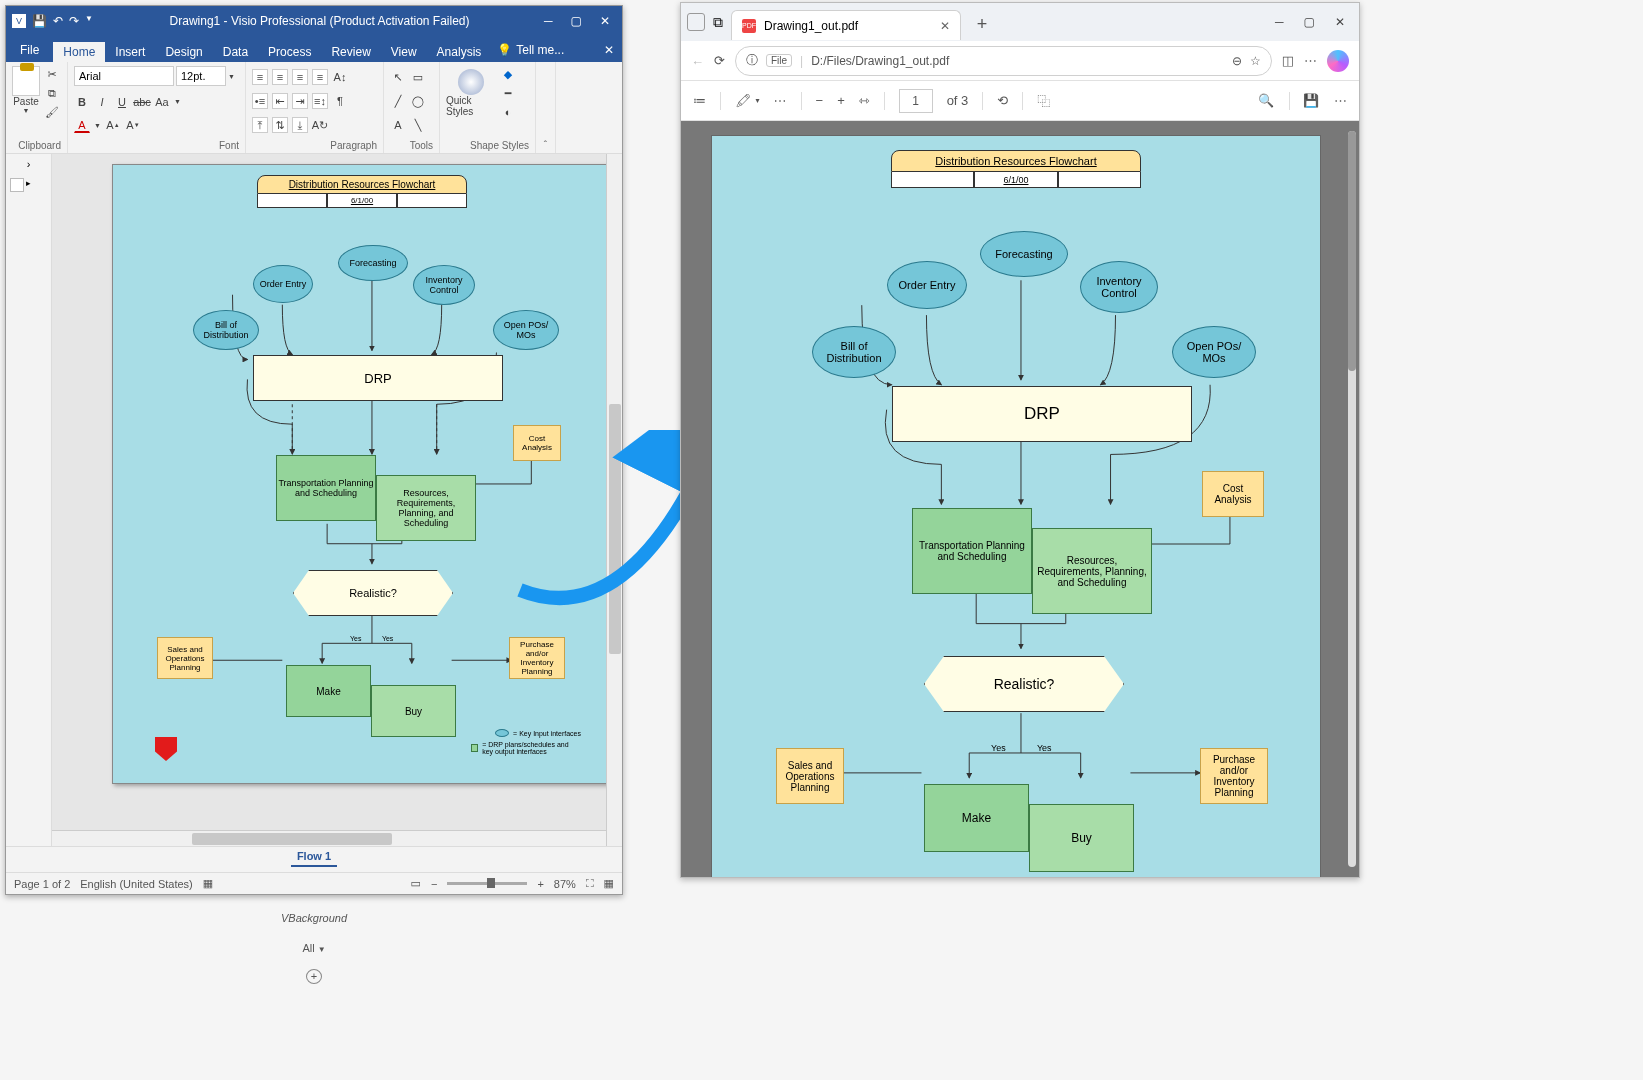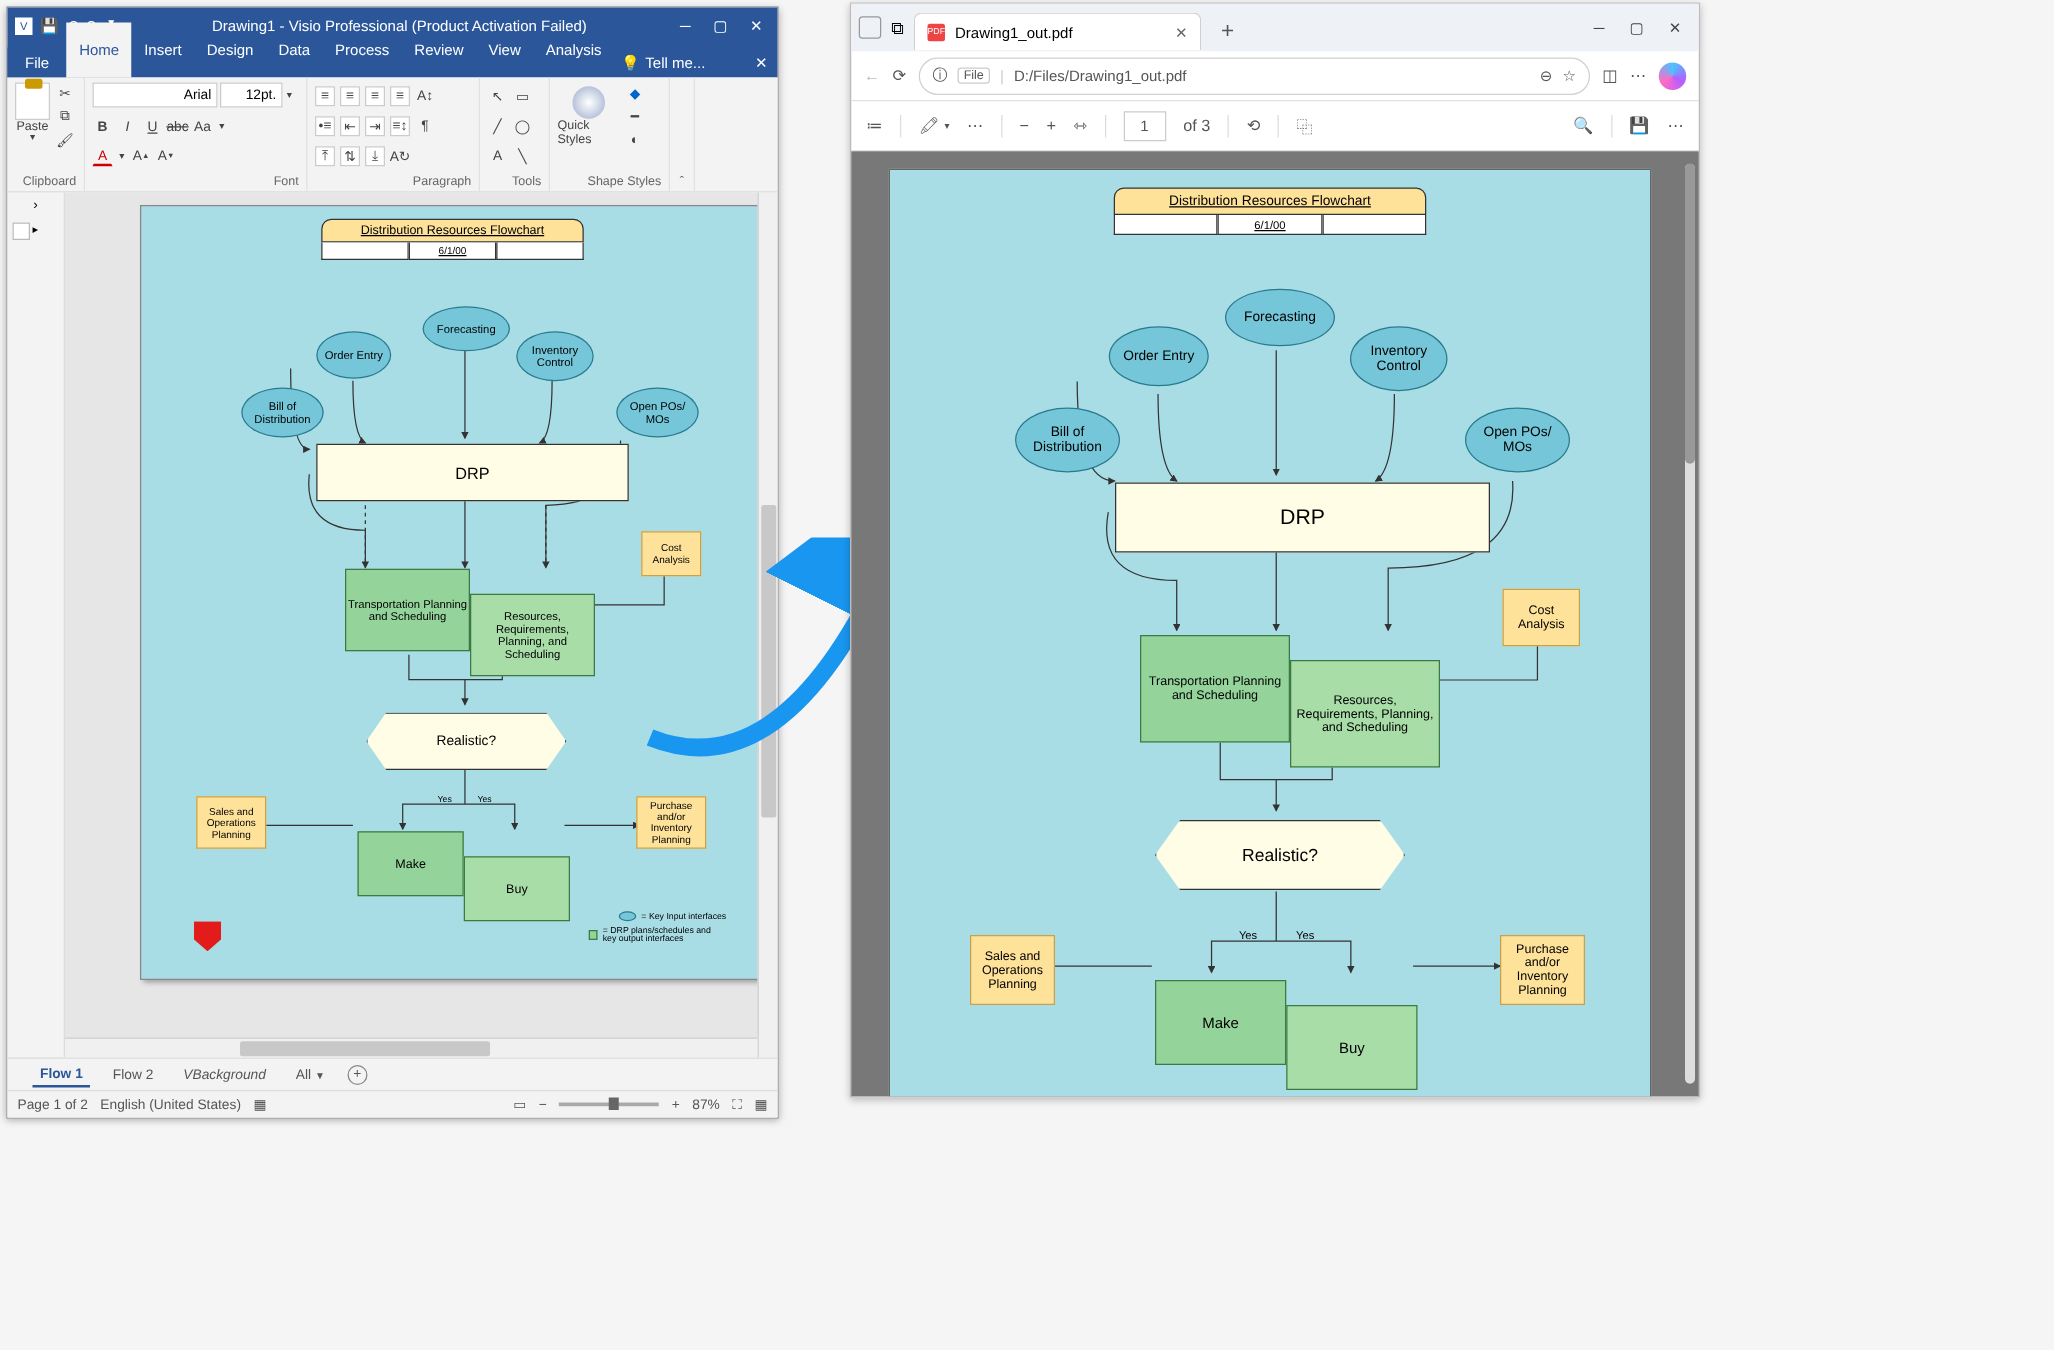--- a/index.html
+++ b/index.html
@@ -5,34 +5,34 @@
 * { box-sizing: border-box; margin: 0; padding: 0; font-family: "Segoe UI", Arial, sans-serif; }
 body { background: #f5f5f5; width: 1643px; height: 1080px; display: flex; gap: 60px; padding: 5px; position: relative; }
 
 
 .visio-window { width: 618px; height: 890px; border: 1px solid #999; background: #fff; box-shadow: 0 2px 6px rgba(0,0,0,.3); display: flex; flex-direction: column; }
 .visio-titlebar { background: #2b579a; color: #fff; height: 30px; display: flex; align-items: center; padding: 0 6px; font-size: 12px; }
 .visio-titlebar .icon-block { display: flex; gap: 6px; margin-right: 8px; }
 .visio-titlebar .title { flex: 1; text-align: center; font-size: 12px; }
 .visio-titlebar .win-ctrl { display: flex; gap: 18px; padding: 0 6px; }
 .visio-ribbon-tabs { background: #2b579a; color: #fff; height: 26px; display: flex; font-size: 12px; align-items: flex-end; }
-.visio-ribbon-tabs .tab { padding: 15px 10px; cursor: pointer; }
+.visio-ribbon-tabs .tab { padding: 3px 10px; cursor: pointer; }
 .visio-ribbon-tabs .tab.file { background: #2b579a; padding: 5px 14px; }
 .visio-ribbon-tabs .tab.active { background: #f3f3f3; color: #2b579a; }
 .visio-ribbon-tabs .tellme { flex: 1; padding: 5px 6px; display: flex; align-items: center; gap: 4px; }
 .visio-ribbon-tabs .close-rib { padding: 5px 8px; }
 .ribbon { background: #f3f3f3; border-bottom: 1px solid #dcdcdc; height: 92px; display: flex; font-size: 11px; color: #444; }
 .ribbon .group { border-right: 1px solid #e1e1e1; padding: 4px 6px 2px 6px; display: flex; flex-direction: column; justify-content: space-between; }
 .ribbon .group-label { text-align: right; font-size: 10px; color: #666; padding-top: 2px; position: relative; }
 .paste-btn { display: flex; flex-direction: column; align-items: center; }
 .paste-ico { width: 28px; height: 30px; background: #fff; border: 1px solid #ccc; position: relative; }
 .paste-ico::before { content: ""; position: absolute; top: -4px; left: 7px; width: 14px; height: 8px; background: #c99b00; border-radius: 2px; }
 .mini { width: 14px; height: 14px; background: #fff; border: 1px solid #bbb; display: inline-block; }
 .font-row { display: flex; gap: 2px; align-items: center; }
-.font-box { background: #fff; border: 1px solid #ccc; height: 20px; font-size: 11px; padding: 1px 4px; text-align: right; }
+.font-box { background: #fff; border: 1px solid #ccc; height: 20px; font-size: 11px; padding: 1px 4px; }
 .btnrow { display: flex; gap: 4px; margin-top: 3px; align-items: center; }
 .ico { width: 16px; height: 16px; display: inline-flex; align-items: center; justify-content: center; color: #444; font-size: 11px; border: 1px solid transparent; }
 .ico.boxed { border-color: #ccc; background: #fff; }
 .quick-styles { width: 50px; display: flex; flex-direction: column; align-items: center; justify-content: center; font-size: 10px; }
 .qs-ico { width: 26px; height: 26px; border-radius: 50%; background: radial-gradient(#fff,#9ac); position: relative; }
 
 .shapes-bar { width: 46px; background: #f3f3f3; border-right: 1px solid #dcdcdc; padding: 4px; font-size: 11px; }
 .visio-body { flex: 1; display: flex; background: #e6e6e6; overflow: hidden; }
 .canvas-wrap { flex: 1; position: relative; overflow: hidden; }
 .canvas-wrap .vscroll { position: absolute; right: 0; top: 0; width: 16px; height: 100%; background: #f0f0f0; border-left: 1px solid #ccc; }
@@ -52,21 +52,21 @@
 .green2 { background: #a8dda8; margin-top: 20px; }
 .yellow { background: #ffe29a; border: 1px solid #c7a24a; font-size: 8px; }
 .hex { position: absolute; background: #fffde5; border: 1px solid #333; display: flex; align-items: center; justify-content: center; font-size: 11px; clip-path: polygon(10% 0, 90% 0, 100% 50%, 90% 100%, 10% 100%, 0 50%); }
 .red-tag { position: absolute; width: 22px; height: 24px; background: #e21b1b; clip-path: polygon(0 0, 100% 0, 100% 60%, 50% 100%, 0 60%); }
 .legend-sm { position: absolute; font-size: 7px; display: flex; align-items: center; gap: 4px; }
 .legend-sm .sw-e { width: 14px; height: 8px; border-radius: 50%; background: #75c6d8; border: 1px solid #2a7a8e; }
 .legend-sm .sw-b { width: 10px; height: 8px; background: #94d49a; border: 1px solid #3b7a44; }
 
 .page svg.connectors { position: absolute; inset: 0; width: 100%; height: 100%; pointer-events: none; }
 
-.sheet-tabs { height: 26px; background: #f3f3f3; border-top: 1px solid #dcdcdc; display: flex; align-items: center; font-size: 11px; gap: 12px; padding: 0 20px; }
+.sheet-tabs { height: 26px; background: #f3f3f3; border-top: 1px solid #dcdcdc; display: flex; align-items: center; font-size: 11px; gap: 12px; padding: 0 20px; flex-direction: column; }
 .sheet-tabs .st { padding: 3px 6px; cursor: pointer; color: #555; }
 .sheet-tabs .st.active { color: #2b579a; font-weight: 600; border-bottom: 2px solid #2b579a; }
 .statusbar { height: 22px; background: #f3f3f3; border-top: 1px solid #dcdcdc; display: flex; align-items: center; font-size: 11px; color: #555; padding: 0 8px; gap: 10px; }
 .statusbar .flex { flex: 1; }
 .zoom-slider { width: 80px; height: 3px; background: #aaa; position: relative; }
 .zoom-slider .zthumb { position: absolute; width: 8px; height: 10px; background: #666; top: -4px; left: 40px; }
 
 
 .big-arrow { position: absolute; left: 500px; top: 430px; pointer-events: none; }
 

